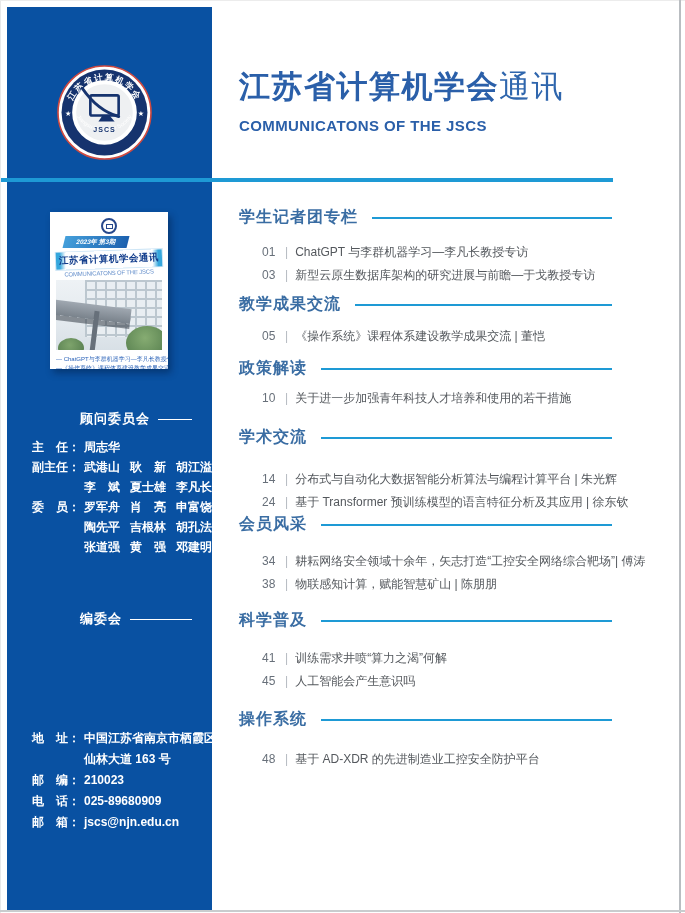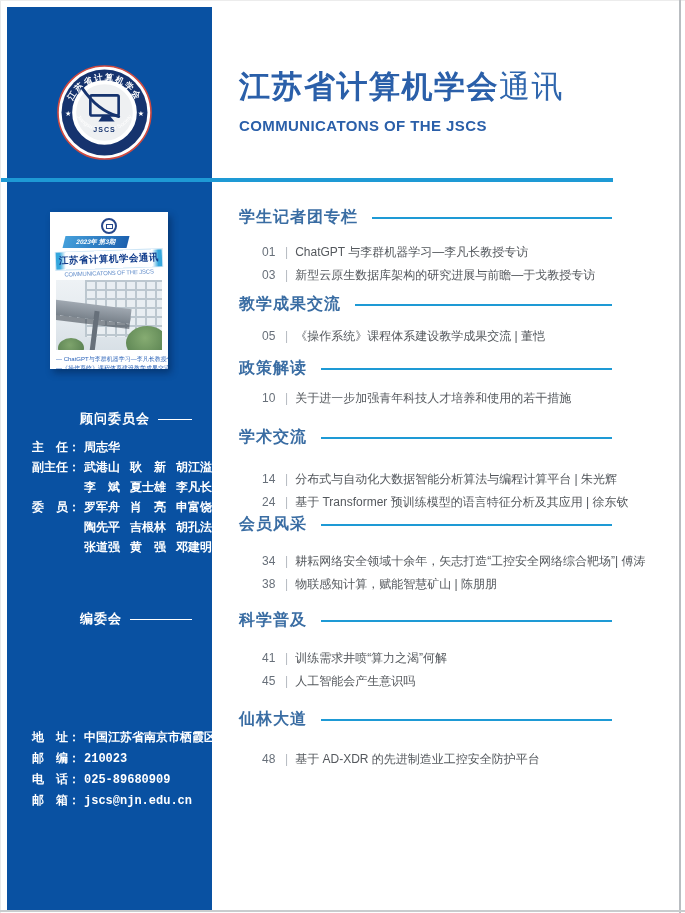--- a/index.html
+++ b/index.html
@@ -58,21 +58,21 @@
 
   .side-block { position:absolute; left:25px; right:18px; }
   .advisory  { top:228px; }
   .editorial { top:428px; }
   .contact   { top:546px; }
   .side-heading { display:flex; align-items:center; font-size:13px; font-weight:bold; letter-spacing:1px;padding-left:48px; }
   .side-heading .rule { flex:1; height:1px; background:#fff; margin-left:8px; margin-right:2px; }
   .side-rows { margin-top:9px; font-size:12px; font-weight:bold; }
   .srow { line-height:20px; white-space:nowrap; }
   .editorial .srow { line-height:22px; }
-  .contact .srow { line-height:21px;font-family:Liberation Mono, monospace; }
+  .contact .srow { line-height:21px; }
   .srow .lbl { display:inline-block; width:52px; }
   .srow .nm  { display:inline-block; min-width:44px; margin-right:2px; }
 
   
   .toc { position:absolute; left:239px; top:207px; width:373px; }
   .toc-heading { display:flex; align-items:center; font-size:16px; font-weight:bold; color:#3a6da3; letter-spacing:1px; }
   .toc-heading .rule { flex:1; height:2px; background:#1e9ad5; margin-left:14px; }
   .toc-items { margin-left:23px; }
   .toc-item { display:flex; align-items:baseline; line-height:23px; font-size:12px; color:#54585d; white-space:nowrap; }
   .toc-item .no  { color:#68707a; min-width:16px; }
@@ -165,20 +165,21 @@
     <div class="side-block editorial">
       <div class="side-heading">
         <span>编委会</span>
         <span class="rule"></span>
       </div>
     </div>
 
     <div class="side-block contact">
       <div class="side-rows" style="margin-top:0;">
         <div class="srow"><span class="lbl">地　址：</span><span>中国江苏省南京市栖霞区</span></div>
+        <div class="srow"><span class="lbl"></span><span>仙林大道 163 号</span></div>
         <div class="srow"><span class="lbl">邮　编：</span><span>210023</span></div>
         <div class="srow"><span class="lbl">电　话：</span><span>025-89680909</span></div>
         <div class="srow"><span class="lbl">邮　箱：</span><span>jscs@njn.edu.cn</span></div>
       </div>
     </div>
   </div>
 
   <div class="toc">
 
     <div class="toc-section s1">
@@ -280,21 +281,21 @@
         <div class="toc-item">
             <span class="no">45</span>
             <span class="sep">|</span>
             <span>人工智能会产生意识吗</span>
           </div>
       </div>
     </div>
 
     <div class="toc-section s7">
       <div class="toc-heading">
-        <span>仙林大道</span>
+        <span>操作系统</span>
         <span class="rule"></span>
       </div>
       <div class="toc-items">
         <div class="toc-item">
             <span class="no">48</span>
             <span class="sep">|</span>
             <span>基于 AD-XDR 的先进制造业工控安全防护平台</span>
           </div>
       </div>
     </div>

